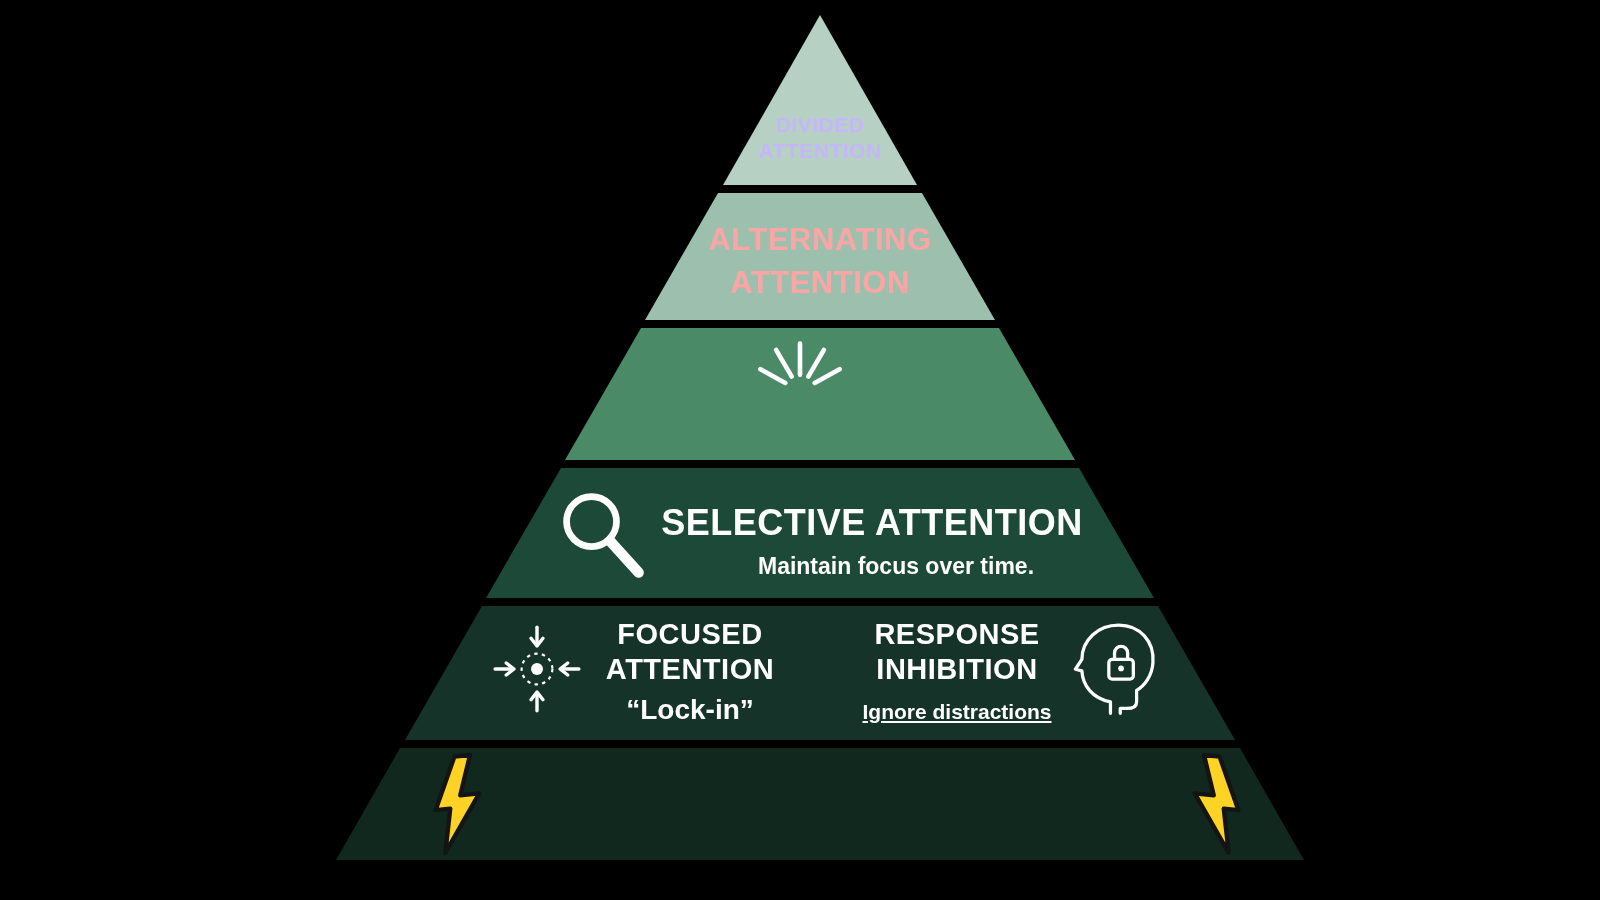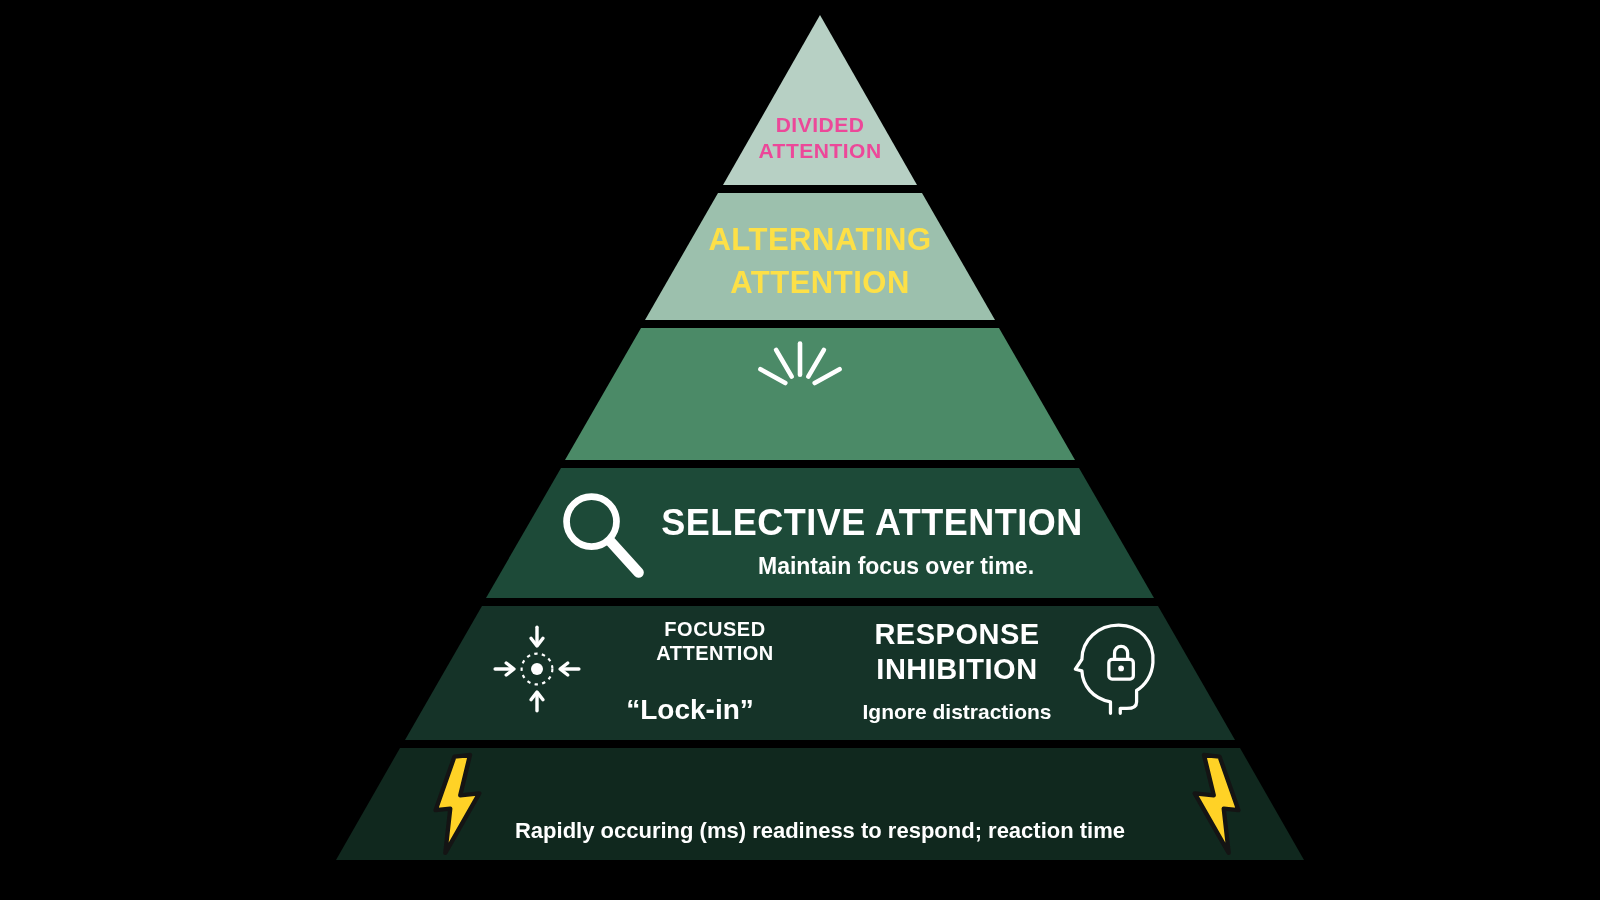--- a/index.html
+++ b/index.html
@@ -27,47 +27,47 @@
 
   #i-burst      {left:754px;top:334px;}
   #t-selective  {left:820px;top:376px;font-size:35px;}
   #s-selective  {left:820px;top:423px;font-size:22px;font-weight:600;}
 
   #i-magnifier  {left:556px;top:488px;}
   #t-sustained  {left:872px;top:502px;font-size:36px;}
   #s-sustained  {left:872px;top:553px;font-size:23px;margin-left:24px;}
 
   #i-converge   {left:490px;top:622px;}
-  #t-focused    {left:690px;top:617px;font-size:20px;line-height:1.22;margin-left:25px;}
+  #t-focused    {left:690px;top:617px;font-size:29px;line-height:1.22;}
   #s-focused    {left:690px;top:694px;font-size:28px;font-weight:600;}
   #t-response   {left:957px;top:617px;font-size:29px;line-height:1.22;}
-  #s-response   {left:957px;top:700px;font-size:21px;}
+  #s-response   {left:957px;top:700px;font-size:21px;text-decoration:underline;}
   #i-headlock   {left:1068px;top:614px;}
 
   #i-bolt-left  {left:426px;top:754px;transform:rotate(-6deg);}
   #i-bolt-right {left:1186px;top:754px;transform:rotate(6deg) scaleX(-1);}
   #t-phasic     {left:820px;top:765px;font-size:33px;}
   #s-phasic     {left:820px;top:818px;font-size:22px;}
 </style>
 </head>
 <body>
 
 <div id="stage">
 
   <div class="layer" id="shape-divided" style="background-color: rgb(183, 208, 196);"></div>
   <div class="layer" id="shape-alternating" style="background-color: rgb(156, 192, 173);"></div>
   <div class="layer" id="shape-selective" style="background-color: rgb(75, 138, 103);"></div>
   <div class="layer" id="shape-sustained" style="background-color: rgb(29, 74, 56);"></div>
   <div class="layer" id="shape-focused" style="background-color: rgb(21, 51, 40);"></div>
   <div class="layer" id="shape-phasic" style="background-color: rgb(16, 40, 30);"></div>
 
-  <div class="txt ttl" id="t-divided" style="color: #ec4899;">DIVIDED
+  <div class="txt ttl" id="t-divided" style="color: #c4b5fd;">DIVIDED
 ATTENTION</div>
 
-  <div class="txt ttl" id="t-alternating" style="color: #fde047; text-align: center;">ALTERNATING
+  <div class="txt ttl" id="t-alternating" style="color: #fca5a5; text-align: center;">ALTERNATING
 ATTENTION</div>
 
   <div class="icon" id="i-burst">
     <svg viewBox="0 0 100 56" width="92" height="52">
       <g stroke="#fff" stroke-width="5" stroke-linecap="round" fill="none">
         <line x1="50" y1="44" x2="50" y2="10"></line>
         <line x1="41" y1="46" x2="24" y2="17"></line>
         <line x1="59" y1="46" x2="76" y2="17"></line>
         <line x1="34" y1="53" x2="7" y2="38"></line>
         <line x1="66" y1="53" x2="93" y2="38"></line>
@@ -118,15 +118,14 @@
   <div class="icon" id="i-bolt-left">
     <svg viewBox="0 0 70 115" width="62" height="100">
       <path d="M38 3 L10 62 H27 L16 112 L62 48 H40 L56 3 Z" fill="#ffd226" stroke="#141414" stroke-width="5" stroke-linejoin="round"></path>
     </svg>
   </div>
   <div class="icon" id="i-bolt-right">
     <svg viewBox="0 0 70 115" width="62" height="100">
       <path d="M38 3 L10 62 H27 L16 112 L62 48 H40 L56 3 Z" fill="#ffd226" stroke="#141414" stroke-width="5" stroke-linejoin="round"></path>
     </svg>
   </div>
-  <div class="txt sub" id="s-phasic" style="color: rgb(255, 255, 255);">Rapidly occuring (ms) readiness to respond; reaction time</div>
 
 </div>
 
 </body></html>

